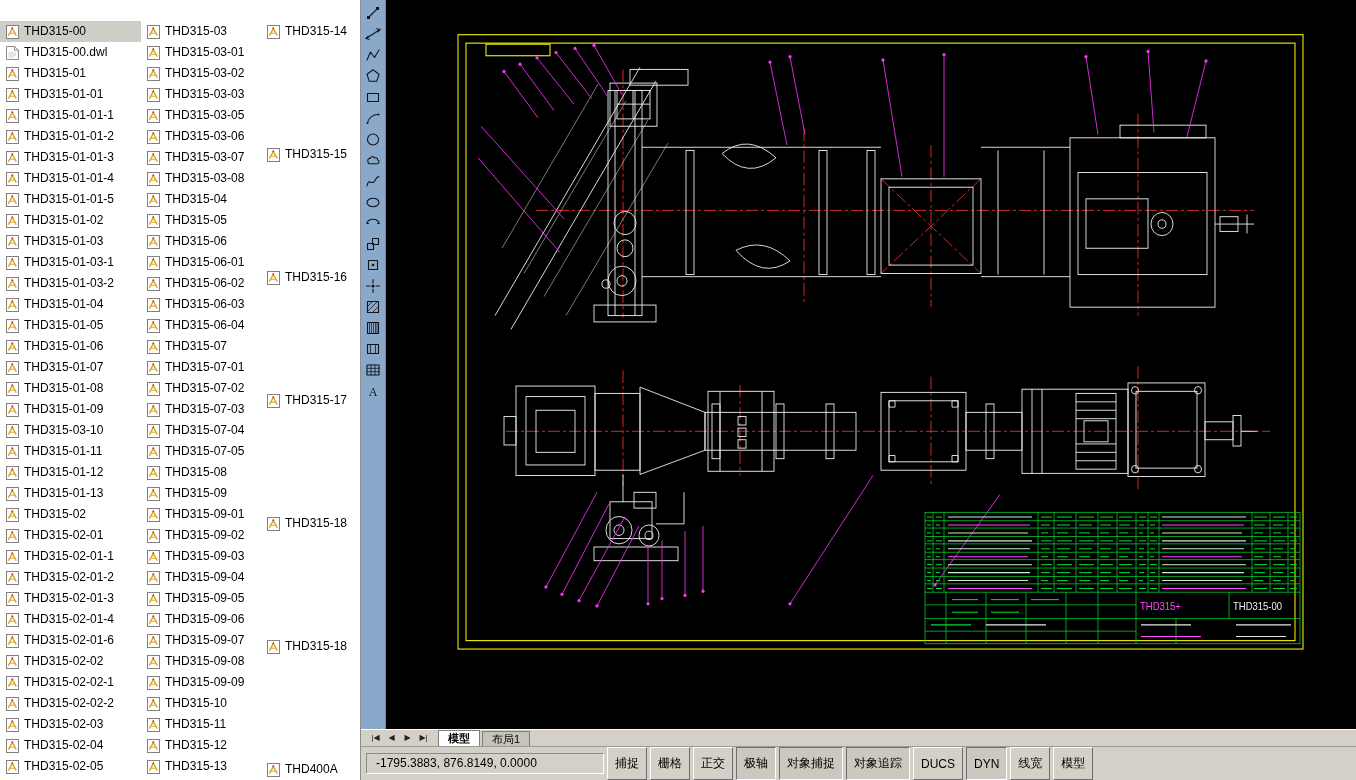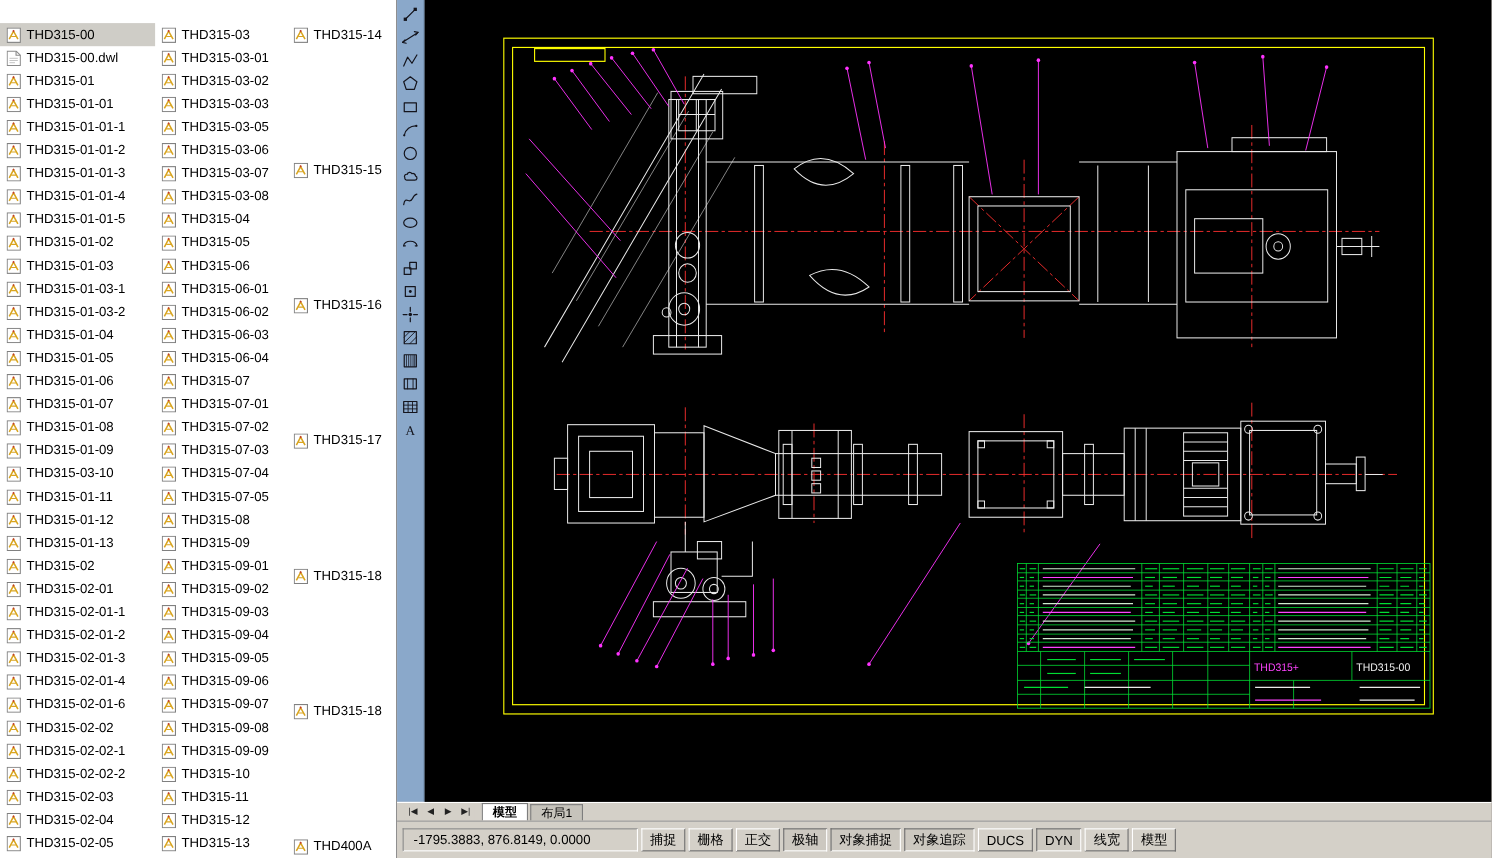--- a/index.html
+++ b/index.html
@@ -43,24 +43,24 @@
   .tab.active{background:#fff;font-weight:bold;height:16px;}
 
   
   .cmd{height:36px;background:#fff;border-top:1px solid #7e7e7e;display:flex;}
   .cmd-grip{width:7px;background:#d4d0c8;border-right:1px solid #9a9a9a;}
   .cmd-text{align-self:flex-end;padding:0 5px 4px;font-size:13px;color:#000;}
 
   
   .status{height:34px;background:#d4d0c8;border-top:1px solid #9a9a9a;
     display:flex;align-items:center;padding:0 5px;gap:3px;font-size:12px;}
-  .coords{width:214px;height:21px;line-height:19px;padding-left:9px;color:#000;
+  .coords{width:238px;height:21px;line-height:19px;padding-left:9px;color:#000;
     border:1px solid;border-color:#8a8a8a #fff #fff #8a8a8a;background:#d4d0c8;}
   .status-toggles{display:flex;gap:3px;align-items:center;}
-  .toggle{height:21px;padding:0 7px;font-size:12px;color:#000;background:#d4d0c8;
+  .toggle{height:33px;padding:0 7px;font-size:12px;color:#000;background:#d4d0c8;
     border:1px solid;border-color:#fff #6e6e6e #6e6e6e #fff;}
   .toggle.pressed{border-color:#6e6e6e #fff #fff #6e6e6e;background:#ccc8c0;}
 </style>
 </head>
 <body>
 
 <div class="app">
 
   <div class="file-panel">
     <div class="file-col" data-col="0">

